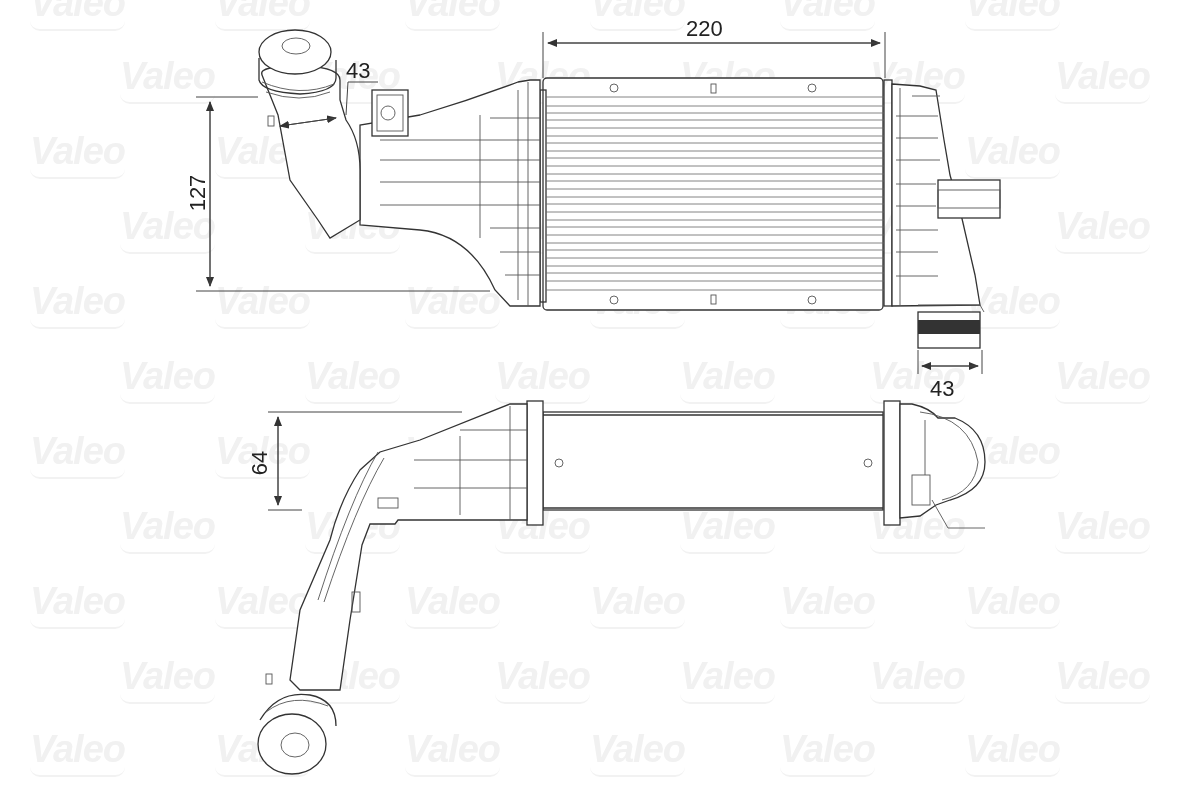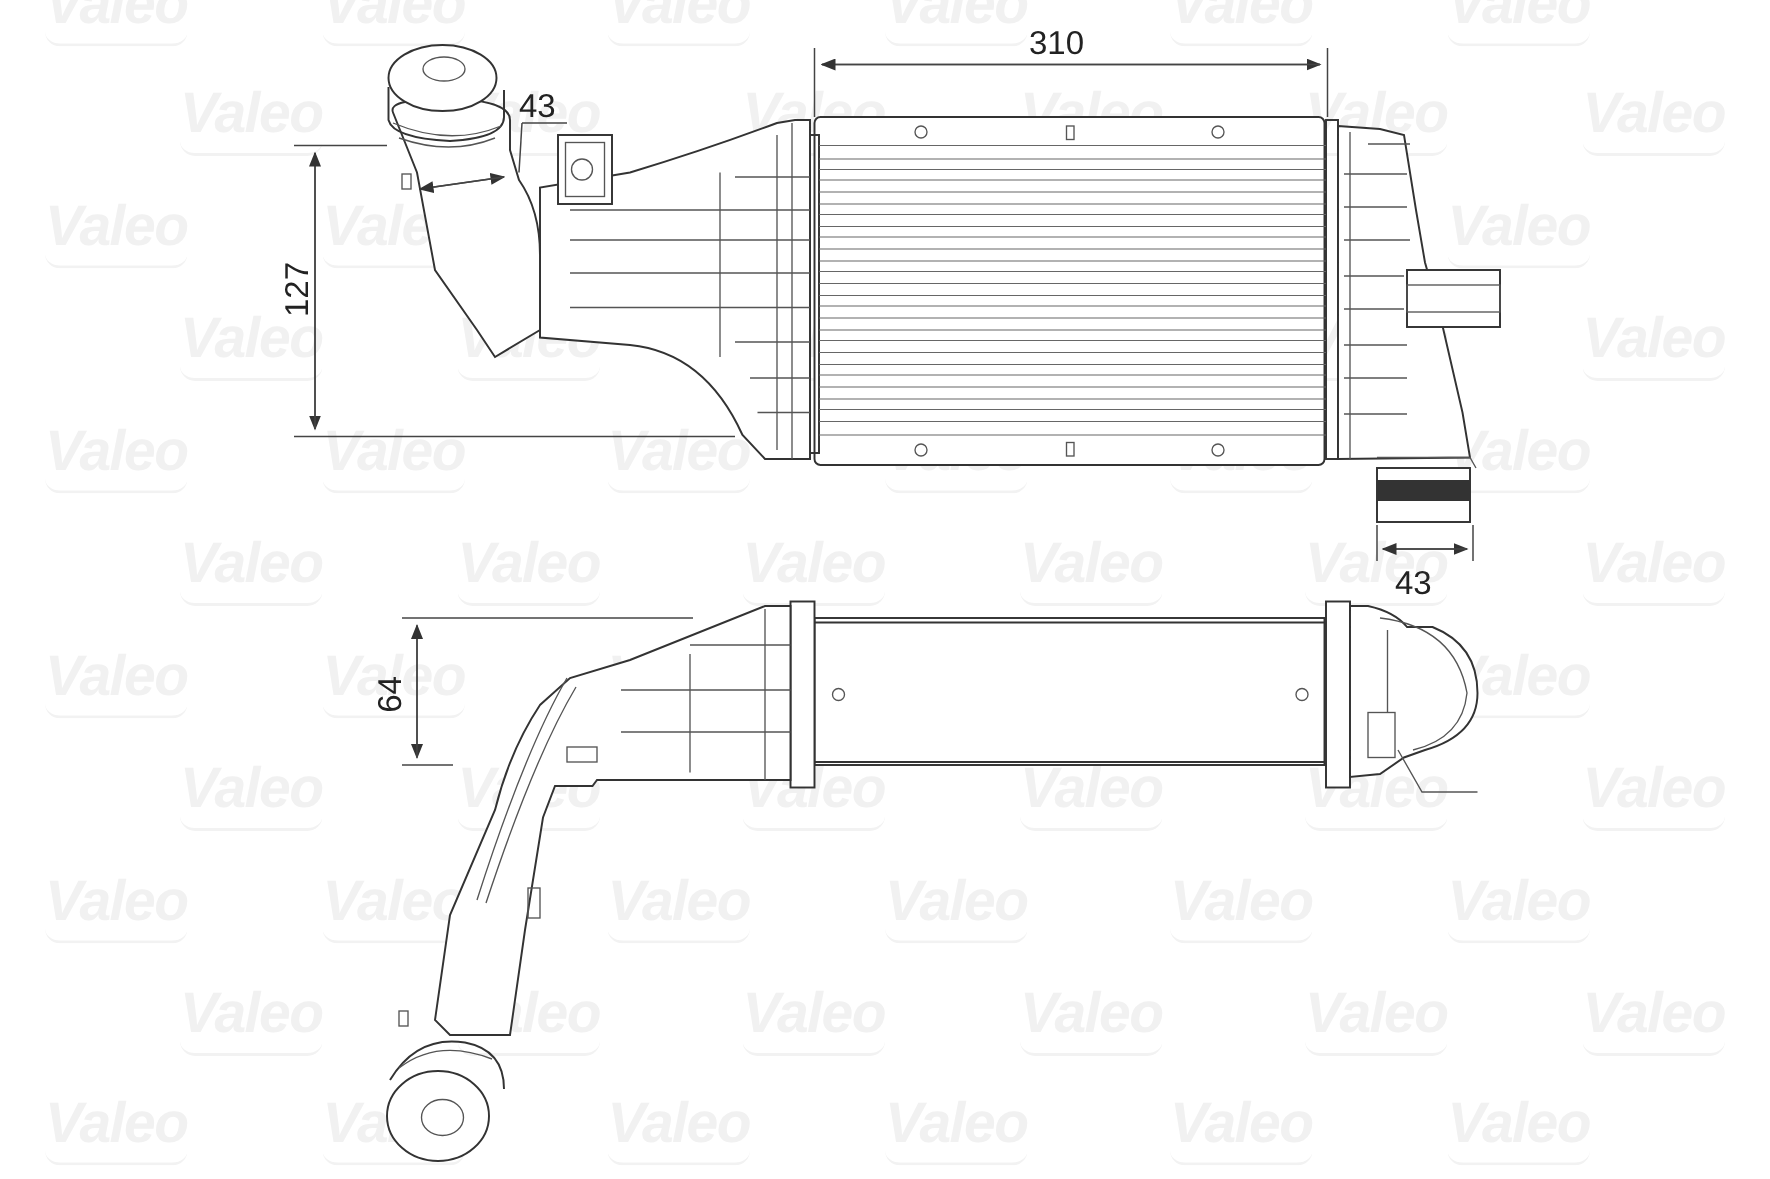--- a/index.html
+++ b/index.html
@@ -245,18 +245,18 @@
     </g>
 
     <g>
       <line class="dl" x1="268" y1="412" x2="462" y2="412"></line>
       <line class="dl" x1="268" y1="510" x2="302" y2="510"></line>
       <line class="dl" x1="278" y1="417" x2="278" y2="505" marker-end="url(#arr)"></line>
       <line class="dl" x1="278" y1="505" x2="278" y2="417" marker-end="url(#arr)"></line>
     </g>
   </svg>
 
-  <div class="dim" style="left:686px; top:16px;">310</div>
+  <div class="dim" style="left:686px; top:16px;">220</div>
   <div class="dim rot" style="left:180px; top:180px;">127</div>
   <div class="dim" style="left:346px; top:58px;">43</div>
   <div class="dim" style="left:930px; top:376px;">43</div>
   <div class="dim rot" style="left:248px; top:450px;">64</div>
 </div>
 
 </body></html>

